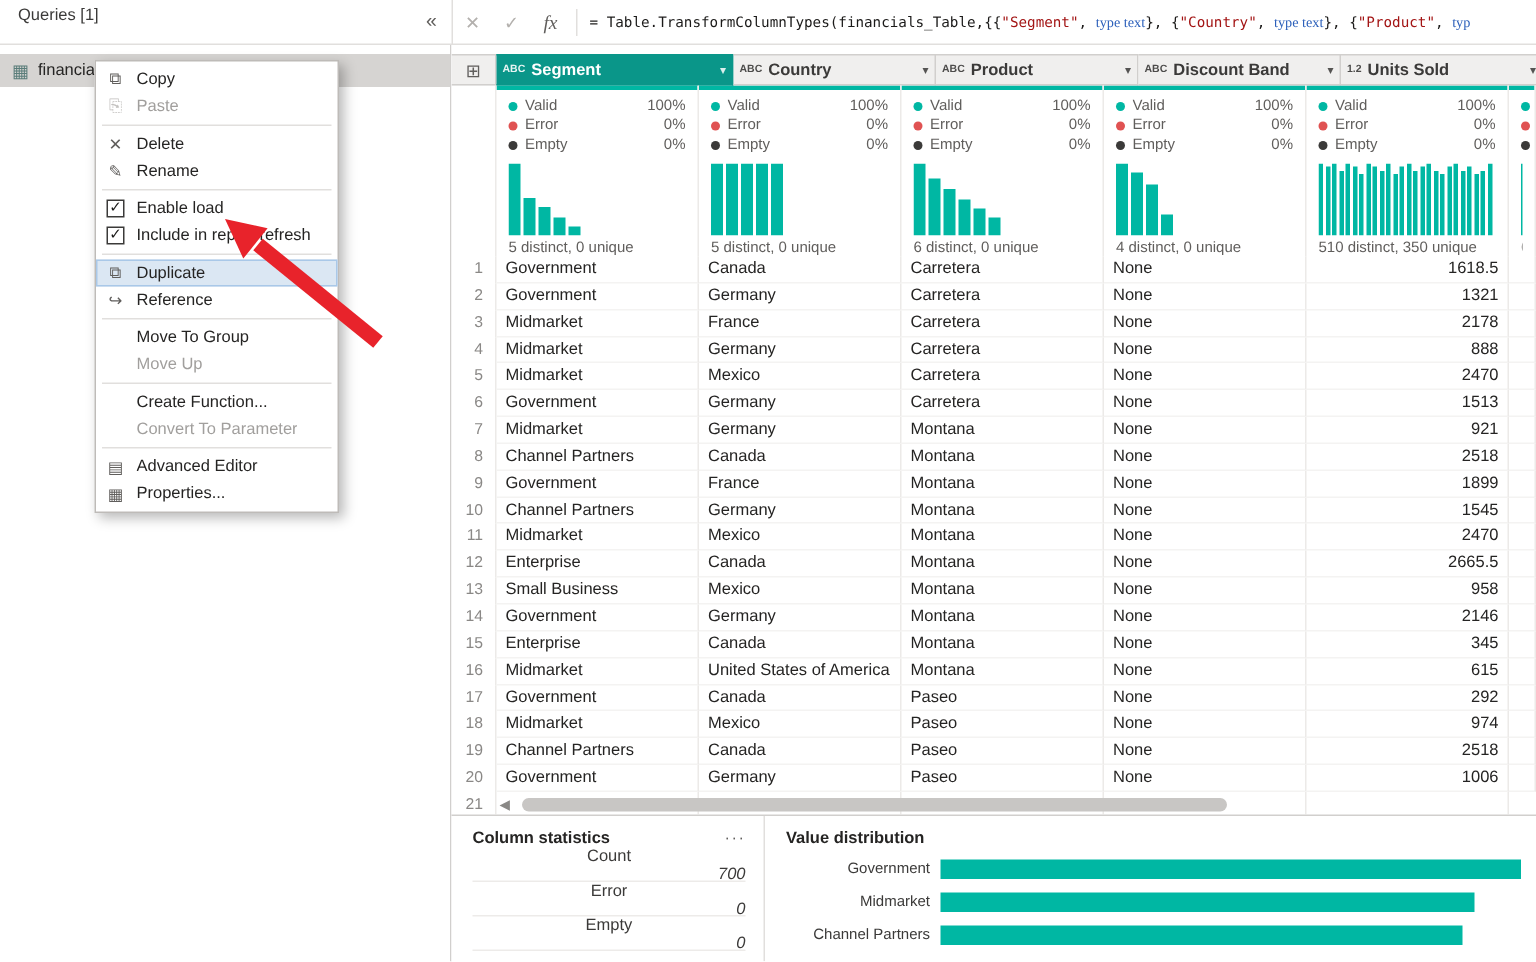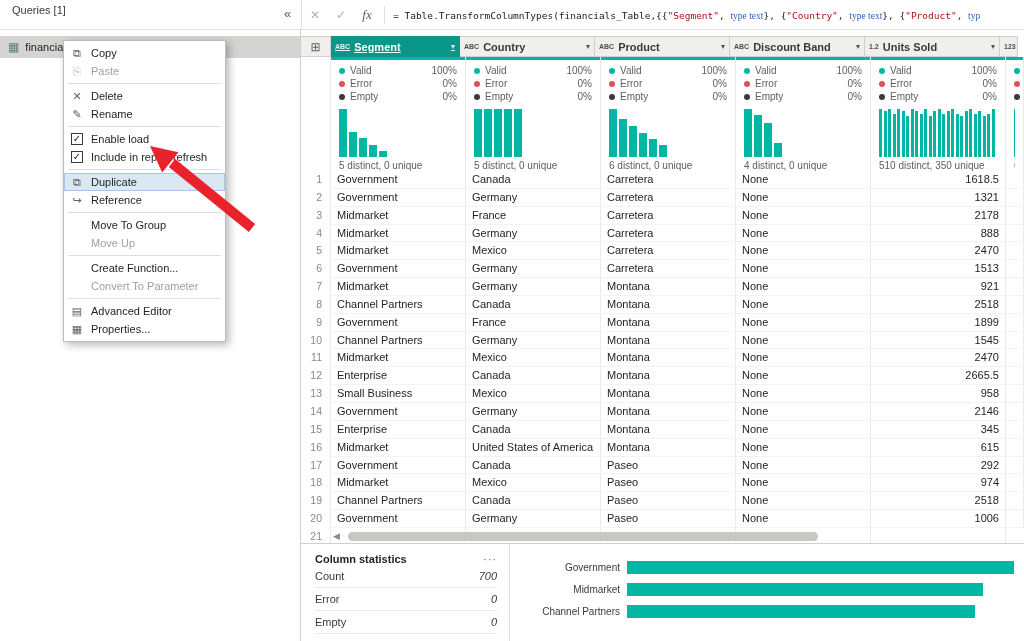--- a/index.html
+++ b/index.html
@@ -81,21 +81,21 @@
   .hscroll{position:absolute;left:32px;top:500px;width:688px;height:12px;display:flex;align-items:center;gap:8px;}
   .hs-arrow{color:#8a8886;font-size:9px;cursor:pointer;flex:0 0 auto;}
   .hs-thumb{height:9px;width:470px;background:#c8c6c4;border-radius:5px;cursor:pointer;}
 
   
   .bottom{position:absolute;left:301px;top:543px;width:723px;height:98px;background:#fff;
     border-top:1px solid #d1cfcd;display:flex;overflow:hidden;}
   .stats-panel{width:209px;padding:9px 12px 0 14px;border-right:1px solid #e1dfdd;flex:0 0 auto;}
   .panel-title{font-weight:bold;font-size:11px;color:#252423;display:flex;align-items:center;}
   .panel-menu{margin-left:auto;color:#605e5c;letter-spacing:1px;cursor:pointer;font-weight:normal;}
-  .stat-row{display:flex;align-items:center;height:23px;border-bottom:1px solid #edebe9;font-size:11px;color:#3b3a39;}
+  .stat-row{display:flex;align-items:center;height:23px;border-bottom:1px solid #edebe9;font-size:11px;color:#3b3a39;flex-direction:column;}
   .stat-val{margin-left:auto;font-style:italic;}
   .dist-panel{flex:1;padding:9px 10px 0 14px;overflow:hidden;}
   .dist-row{display:flex;align-items:center;height:15px;margin-top:7px;gap:7px;}
   .dist-label{width:96px;text-align:right;font-size:10px;color:#3b3a39;white-space:nowrap;flex:0 0 auto;}
   .dist-track{flex:1;}
   .dist-bar{height:13px;background:var(--accent);}
 </style>
 </head>
 <body>
 
@@ -118,21 +118,21 @@
       <span class="query-icon">▦</span>
       <span class="query-name">financia</span>
     </div>
   </div>
 
   <div class="grid">
     <div class="grid-header">
       <div class="corner">
         <span>⊞</span>
       </div>
-    <div class="col-header selected" style="width: 129px; text-decoration: underline;">
+    <div class="col-header selected" style="width: 158px;">
           <span class="type-icon">ABC</span>
           <span class="col-name">Segment</span>
           <span class="dd-icon">▾</span>
         </div>
         <div class="col-header" style="width: 135px;">
           <span class="type-icon">ABC</span>
           <span class="col-name">Country</span>
           <span class="dd-icon">▾</span>
         </div>
         <div class="col-header" style="width: 135px;">
@@ -539,20 +539,23 @@
             <span class="stat-label">Error</span>
             <span class="stat-val">0</span>
           </div>
           <div class="stat-row">
             <span class="stat-label">Empty</span>
             <span class="stat-val">0</span>
           </div>
         </div>
     </div>
     <div class="dist-panel">
+      <div class="panel-title">
+        <span>Value distribution</span>
+      </div>
       <div id="dist-list">
           <div class="dist-row">
             <span class="dist-label">Government</span>
             <div class="dist-track">
               <div class="dist-bar" style="width: 100%;"></div>
             </div>
           </div>
           <div class="dist-row">
             <span class="dist-label">Midmarket</span>
             <div class="dist-track">

